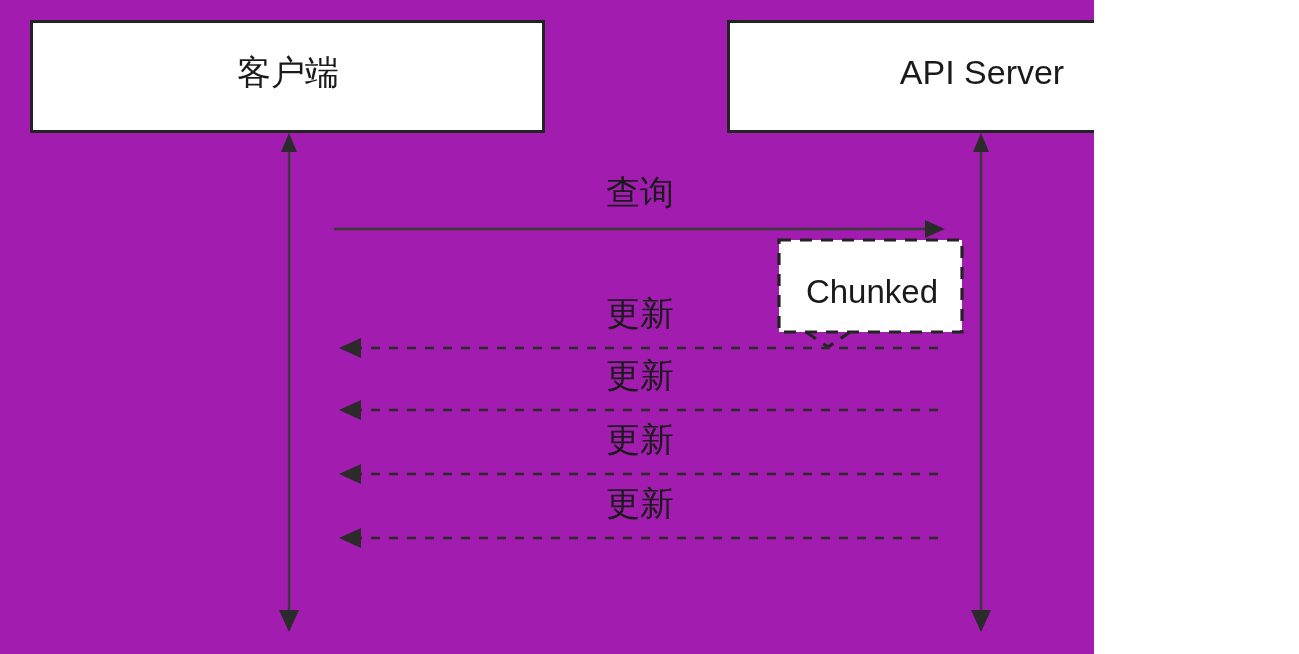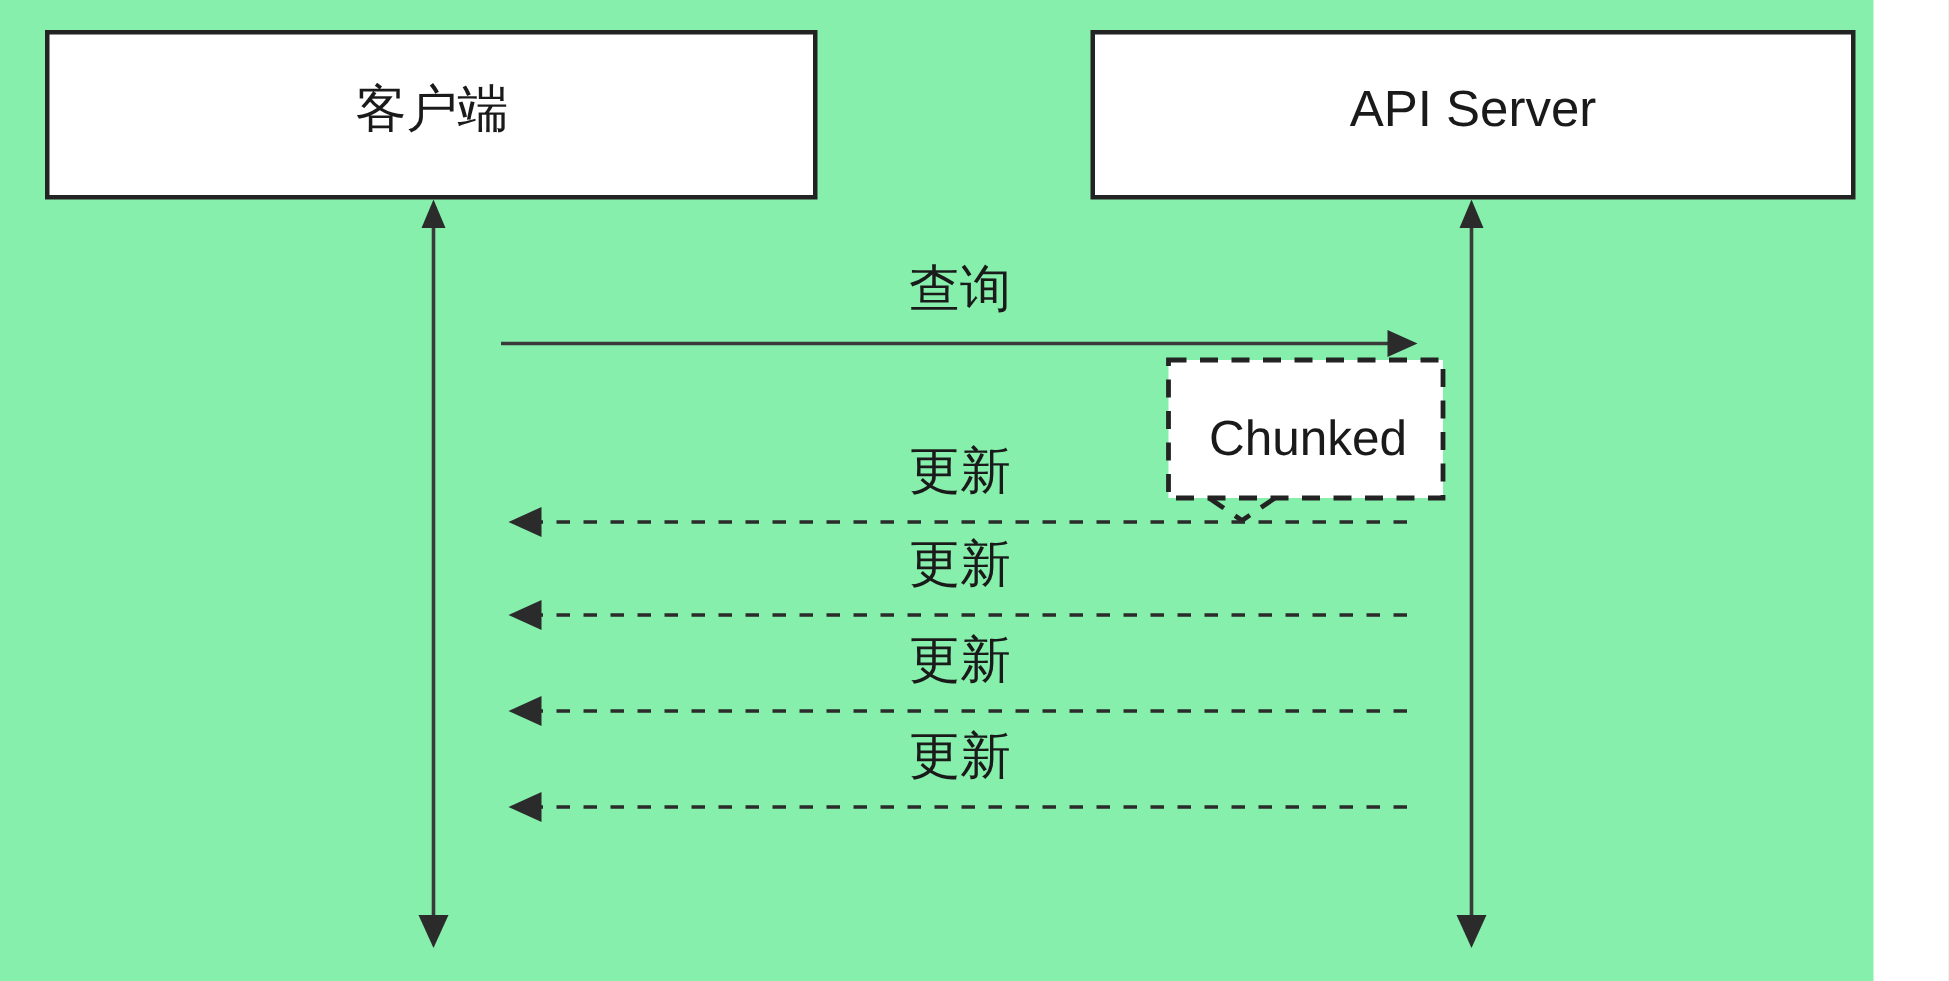--- a/index.html
+++ b/index.html
@@ -5,23 +5,23 @@
   html, body {
     margin: 0;
     padding: 0;
     background: #ffffff;
   }
   body {
     font-family: "Liberation Sans", sans-serif;
   }
   #canvas {
     position: relative;
-    width: 1249px;
+    width: 1094px;
     height: 654px;
-    background: #86efac;
+    background: #a21caf;
     overflow: hidden;
     text-decoration: underline;
   }
   svg.diagram {
     position: absolute;
     left: 0;
     top: 0;
     width: 1299px;
     height: 654px;
   }

